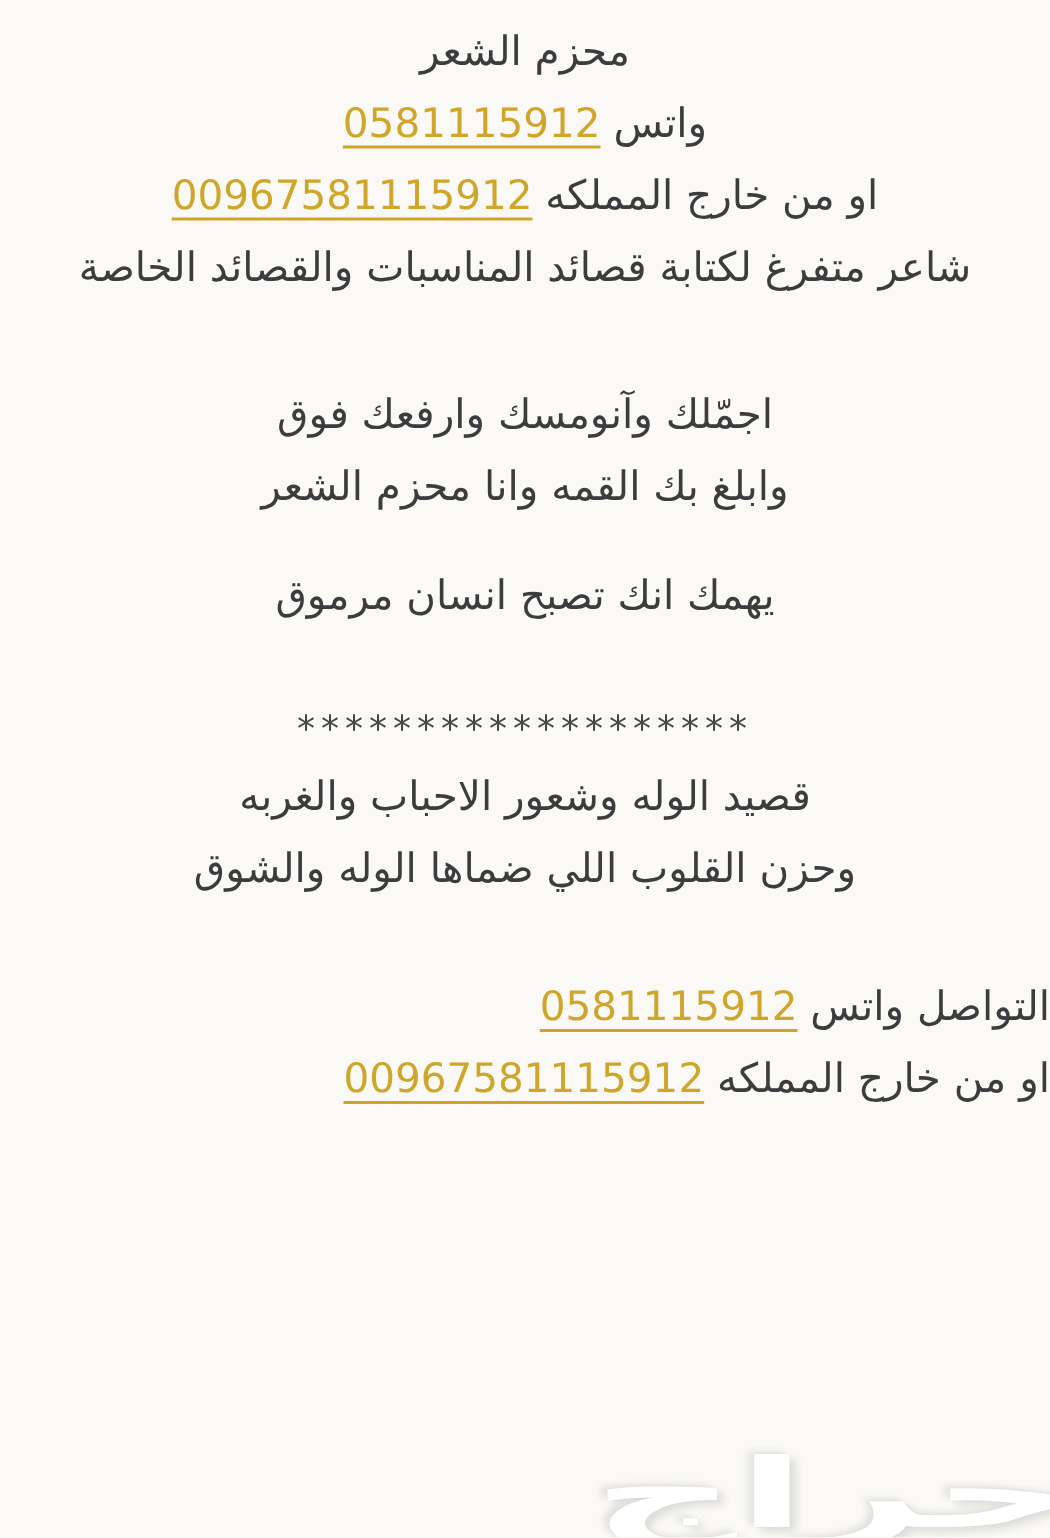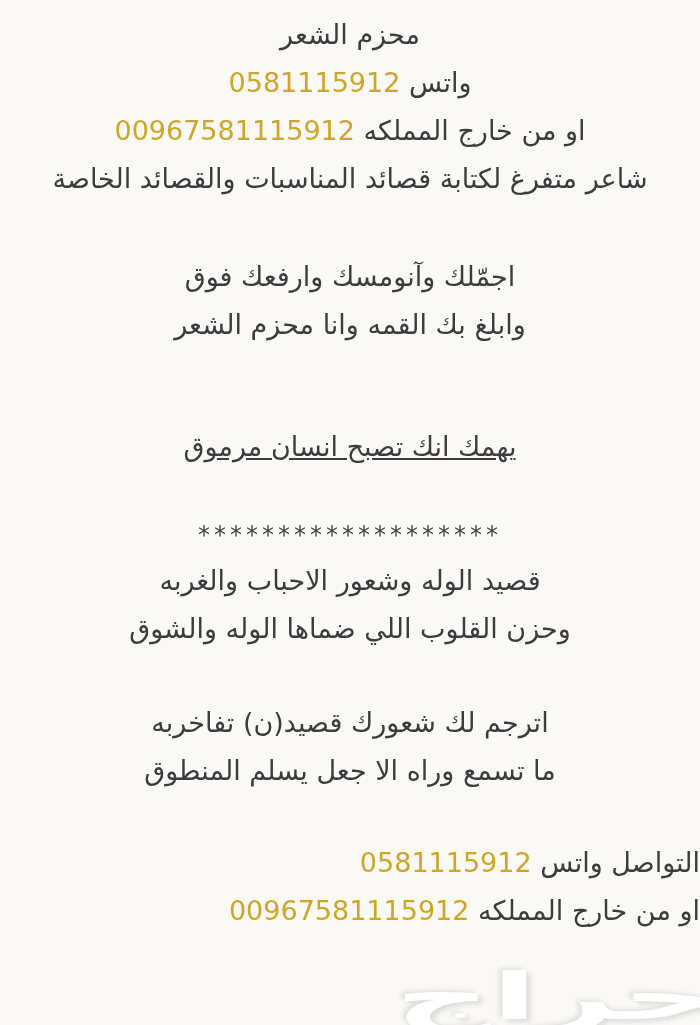--- a/index.html
+++ b/index.html
@@ -19,29 +19,30 @@
   }
   .line {
     position: relative;
     z-index: 1;
     line-height: 48px;
     font-size: 27px;
     white-space: nowrap;
   }
   .phone {
     color: #cfa62a;
+    text-decoration: underline;
     text-decoration-color: #cfa62a;
     text-decoration-thickness: 2px;
     text-underline-offset: 6px;
     cursor: pointer;
     direction: ltr;
     unicode-bidi: embed;
   }
   .stanza-1 { margin-top: 50px; }
-  .stanza-2 { margin-top: 74px; text-decoration: underline; }
+  .stanza-2 { margin-top: 25px; }
   .stanza-3 { }
   .stanza-4 { margin-top: 46px; }
   .separator {
     position: relative;
     z-index: 1;
     margin-top: 42px;
     line-height: 44px;
     font-size: 24px;
     letter-spacing: 4px;
     color: #444446;
@@ -92,24 +93,20 @@
     <div class="line">يهمك انك تصبح انسان مرموق</div>
   </div>
 
   <div class="separator">*******************</div>
 
   <div class="stanza-3">
     <div class="line">قصيد الوله وشعور الاحباب والغربه</div>
     <div class="line">وحزن القلوب اللي ضماها الوله والشوق</div>
   </div>
 
-  <div class="stanza-4">
-    <div class="line">اترجم لك شعورك قصيد(ن) تفاخربه</div>
-    <div class="line">ما تسمع وراه الا جعل يسلم المنطوق</div>
-  </div>
 
   <div class="contact">
     <div class="line">
       <span>التواصل واتس</span>
       <a class="phone">0581115912</a>
     </div>
     <div class="line">
       <span>او من خارج المملكه</span>
       <a class="phone">00967581115912</a>
     </div>

